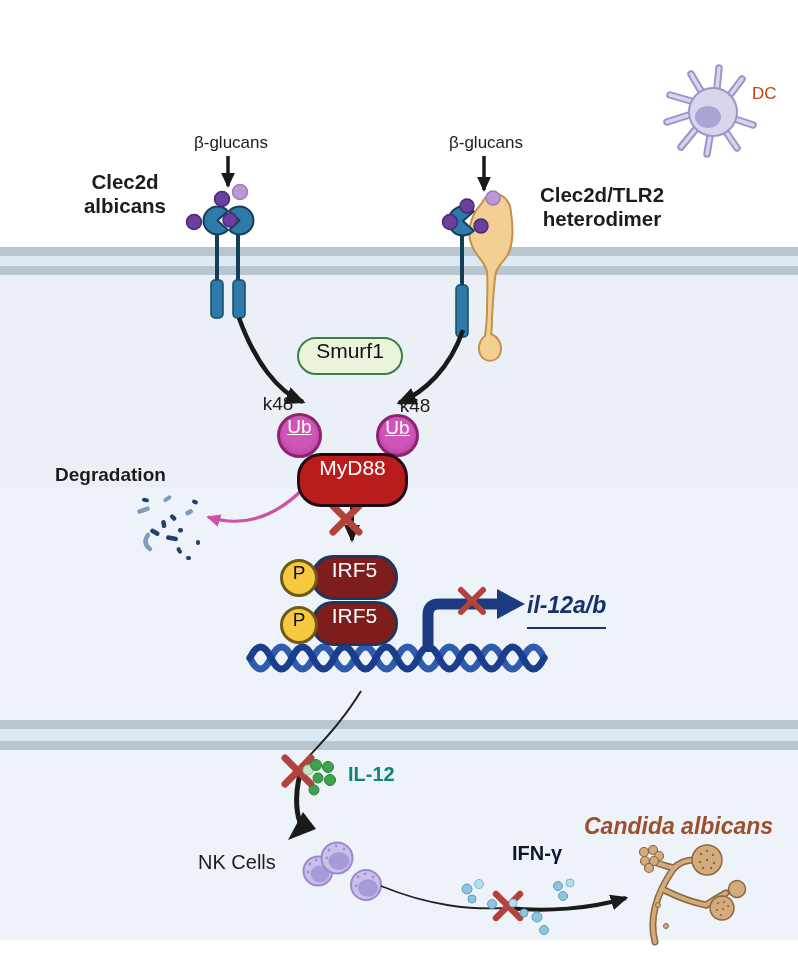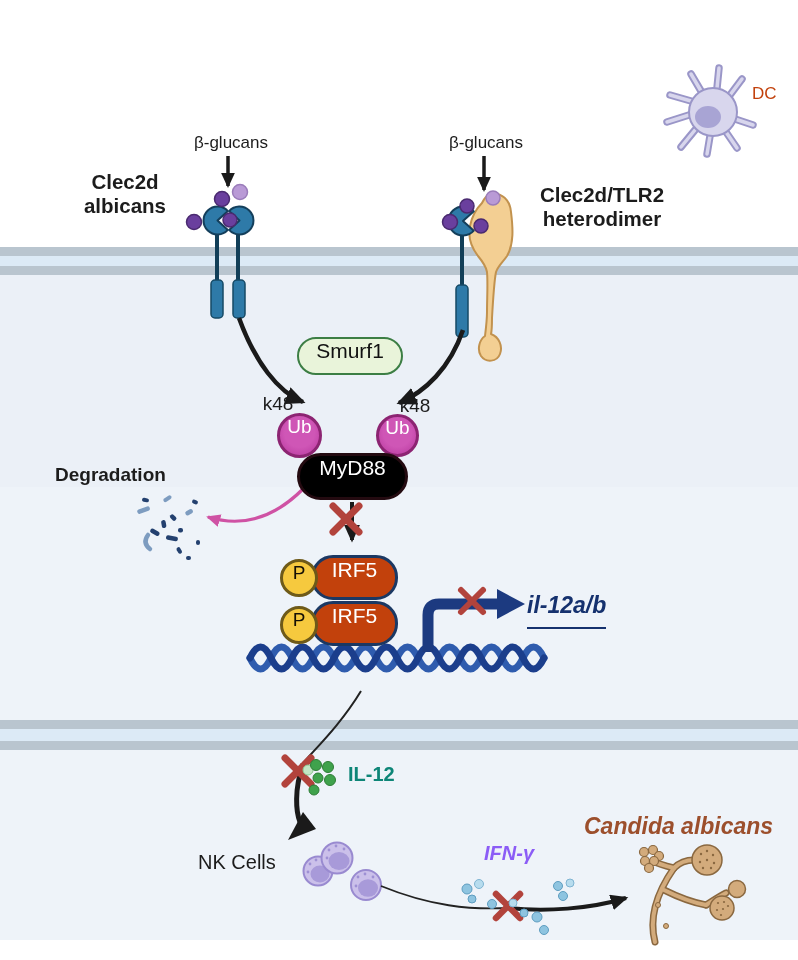--- a/index.html
+++ b/index.html
@@ -21,32 +21,32 @@
   .lbl-bglu-r{left:441px;top:133px;width:90px;font-size:17px;}
   .lbl-homo{left:39px;top:170px;width:172px;font-size:20.5px;}
   .lbl-hetero{left:518px;top:170px;width:168px;font-size:20.5px;margin-top:13px;}
   .lbl-dc{left:752px;top:84px;font-size:17px;color:#c2410c;}
   .lbl-k48l{left:258px;top:393px;width:40px;font-size:19px;}
   .lbl-k48r{left:395px;top:395px;width:40px;font-size:19px;}
   .lbl-degr{left:55px;top:464px;font-size:19px;}
   .lbl-gene{left:527px;top:592px;font-size:23px;color:#15316e;border-bottom:2.5px solid #15316e;padding-bottom:8px;}
   .lbl-il12{left:348px;top:763px;font-size:20px;color:#0d8577;}
   .lbl-nk{left:198px;top:851px;width:82px;font-size:20px;}
-  .lbl-ifng{left:484px;top:842px;font-size:20px;color:#8b5cf6;font-style:italic;}
+  .lbl-ifng{left:512px;top:842px;font-size:20px;color:#0f172a;}
   .lbl-cand{left:584px;top:813px;font-size:23px;color:#9c4f2c;}
   .pill{position:absolute;display:flex;justify-content:center;box-sizing:border-box;}
   .smurf1{left:297px;top:337px;width:106px;height:38px;border-radius:19px;background:#e9f4da;
           border:2.5px solid #3c7e44;font-size:21px;color:#111;}
   .ubc{border-radius:50%;background:radial-gradient(circle at 50% 42%,#cf56b6 50%,#b5359b);
-       border:3px solid #8c2472;color:#fff;font-size:19px;}
+       border:3px solid #8c2472;color:#fff;font-size:19px;text-decoration:underline;}
   .ub-l{left:277px;top:413px;width:45px;height:45px;}
   .ub-r{left:376px;top:414px;width:43px;height:43px;}
-  .myd88{left:297px;top:453px;width:111px;height:47px;border-radius:24px;background:#000000;
+  .myd88{left:297px;top:453px;width:111px;height:54px;border-radius:24px;background:#b91c1c;
          border:3px solid #230a10;color:#fff;font-size:21px;}
-  .irf5{width:87px;height:45px;border-radius:22px;background:#c2410c;border:3px solid #1b3863;
+  .irf5{width:87px;height:45px;border-radius:22px;background:#7f1d1d;border:3px solid #1b3863;
         color:#fff;font-size:21px;}
   .irf5-t{left:311px;top:555px;}
   .irf5-b{left:311px;top:601px;}
   .pc{width:38px;height:38px;border-radius:50%;background:#f6c93e;border:3px solid #6e5a19;
       color:#151005;font-size:19px;}
   .pc-t{left:280px;top:559px;}
   .pc-b{left:280px;top:606px;}
 </style>
 </head>
 <body>

